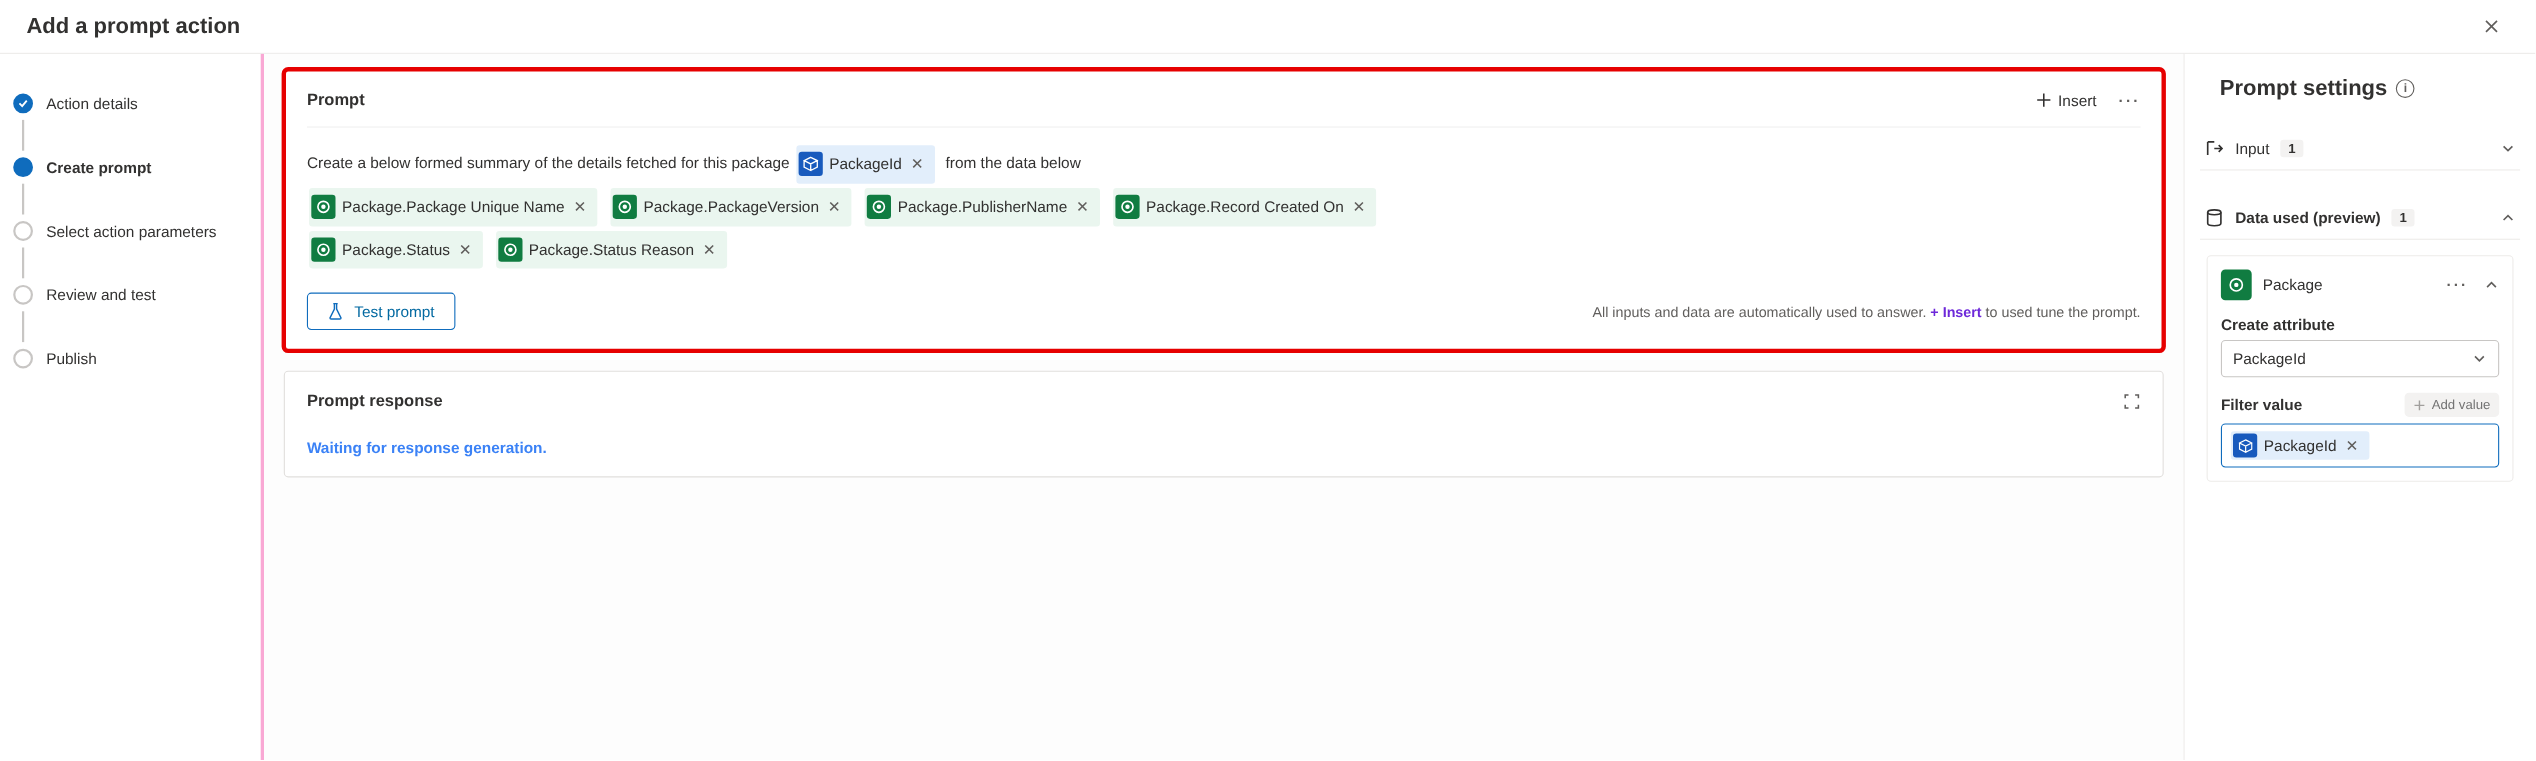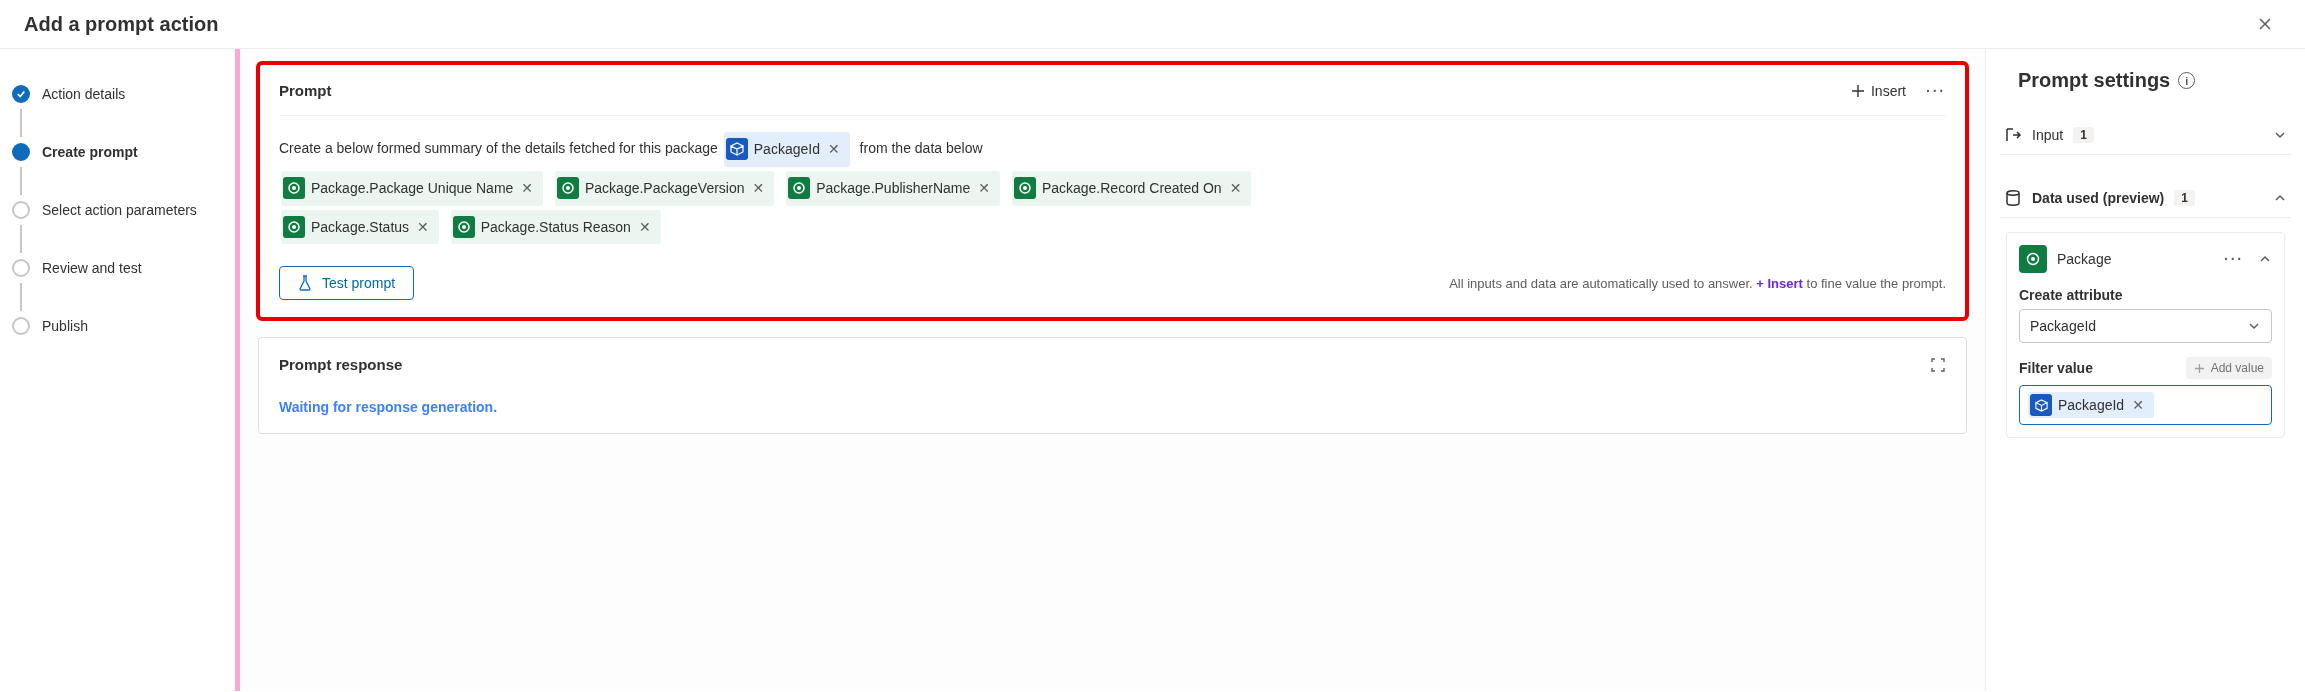--- a/index.html
+++ b/index.html
@@ -21,21 +21,21 @@
     margin: 0;
     font-size: 20px;
     font-weight: 600;
   }
   .close-x { cursor: pointer; padding: 4px 8px; color:#605e5c; }
   .layout { display: flex; min-height: calc(100vh - 50px); }
   
   .stepper {
     width: 240px;
     padding: 32px 12px 12px 12px;
-    border-right: 5px solid #f9a8d4;
+    border-right: 3px solid #f9a8d4;
   }
   .step {
     display: flex;
     align-items: center;
     gap: 12px;
     position: relative;
     padding: 4px 0;
   }
   .step + .step { margin-top: 32px; }
   .step::before {
@@ -317,21 +317,21 @@
         </span>
       </div>
       <div class="card-foot">
         <button class="test-btn">
           <svg width="14" height="16" viewBox="0 0 14 16">
               <path d="M5 1 H9 M6 1 V6 L2 14 A1 1 0 0 0 3 15 H11 A1 1 0 0 0 12 14 L8 6 V1" fill="none" stroke="#0f6cbd" stroke-width="1.3"></path>
             </svg>
           <span>Test prompt</span>
         </button>
         <span class="hint">
-          <span>All inputs and data are automatically used to answer. </span><b>+ Insert</b><span> to fine value the prompt.</span>
+          <span>All inputs and data are automatically used to answer. </span><b>+ Insert</b><span> to used tune the prompt.</span>
         </span>
       </div>
     </div>
 
     <div class="card">
       <div class="card-head">
         <span class="card-title">Prompt response</span>
         <span class="expand-icon">
           <svg width="16" height="16" viewBox="0 0 16 16">
               <path d="M2 5 V2 H5 M11 2 H14 V5 M14 11 V14 H11 M5 14 H2 V11" stroke="#605e5c" stroke-width="1.4" fill="none"></path>

